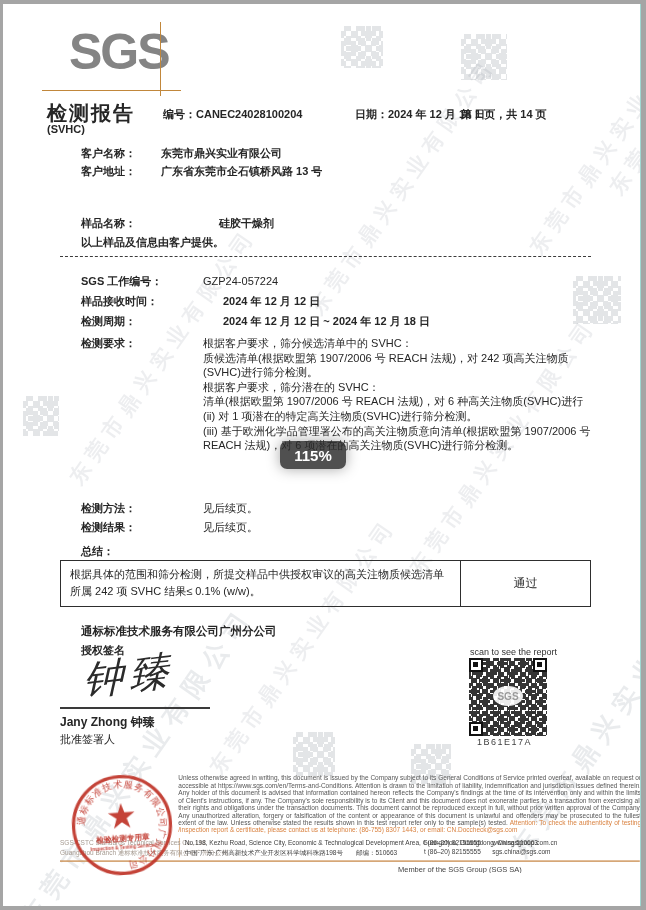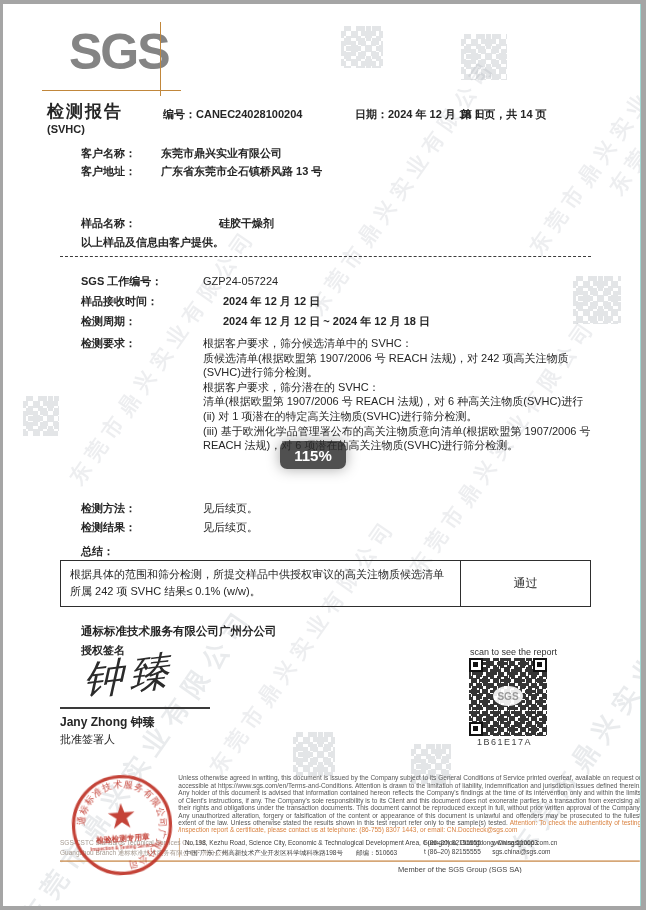--- a/index.html
+++ b/index.html
@@ -28,21 +28,21 @@
       repeating-conic-gradient(#5a6570 0% 25%, transparent 0% 50%) 3px 5px / 14px 14px;
   }
   .content{position:relative;z-index:2;}
   
   .logo{
     position:absolute;left:66px;top:24px;font-size:50px;font-weight:bold;color:#848484;
     letter-spacing:-2px;line-height:48px;font-family:"Liberation Sans",sans-serif;
   }
   .crop-v{position:absolute;left:157px;top:18px;width:1px;height:74px;background:#c1873b;}
   .crop-h{position:absolute;left:39px;top:86px;width:139px;height:1px;background:#c1873b;}
-  .rpt-title{position:absolute;left:44px;top:96px;font-size:17px;font-weight:bold;letter-spacing:2px;text-align:center;}
+  .rpt-title{position:absolute;left:44px;top:96px;font-size:20px;font-weight:bold;letter-spacing:2px;text-align:center;}
   .rpt-sub{position:absolute;left:44px;top:119px;font-size:11px;font-weight:bold;}
   .meta{position:absolute;top:103px;font-size:11px;font-weight:bold;white-space:nowrap;}
   .label{font-weight:bold;margin-left:20px;}
   .dash-sep{position:absolute;left:57px;top:252px;width:531px;border-top:1.6px dashed #3c3c3c;}
   .req-line{white-space:nowrap;font-size:11px;line-height:14.6px;}
   
   .sum-table{
     position:absolute;left:57px;top:556px;width:531px;height:47px;border:1.5px solid #2e2e2e;
     display:flex;box-sizing:border-box;
   }

